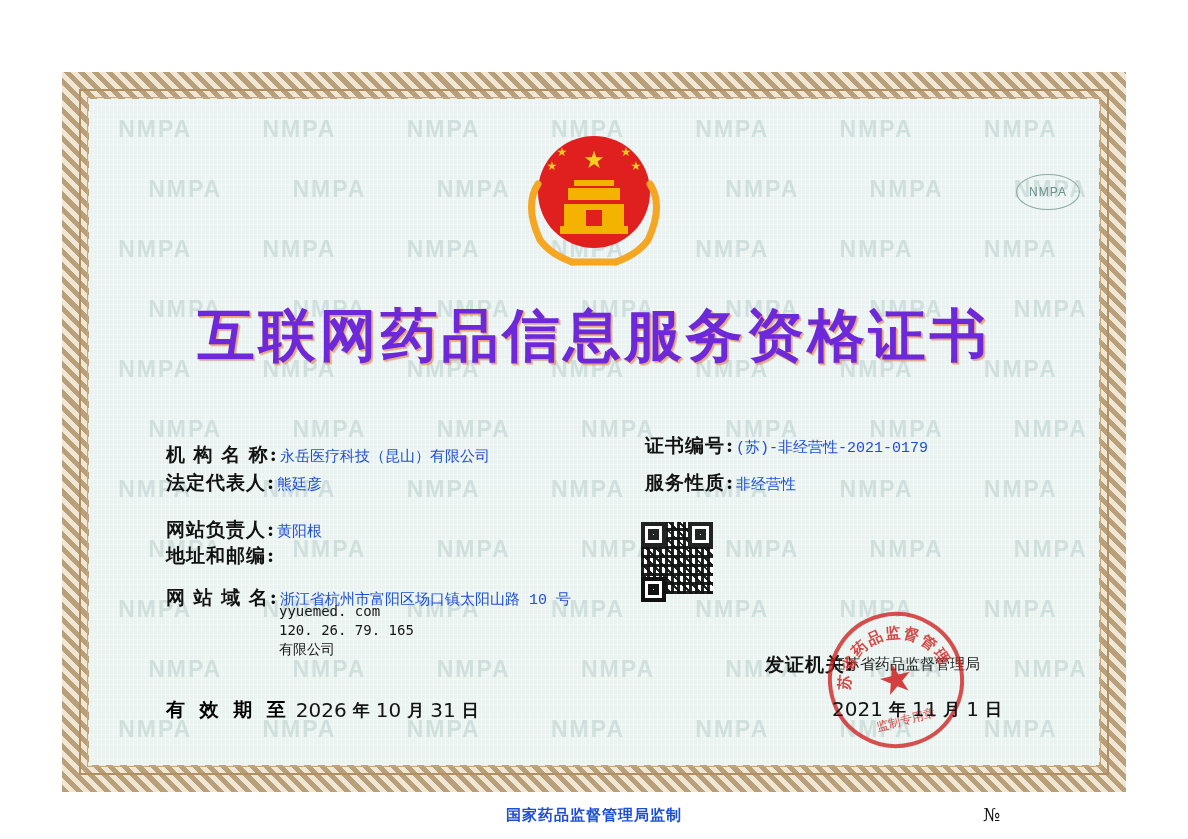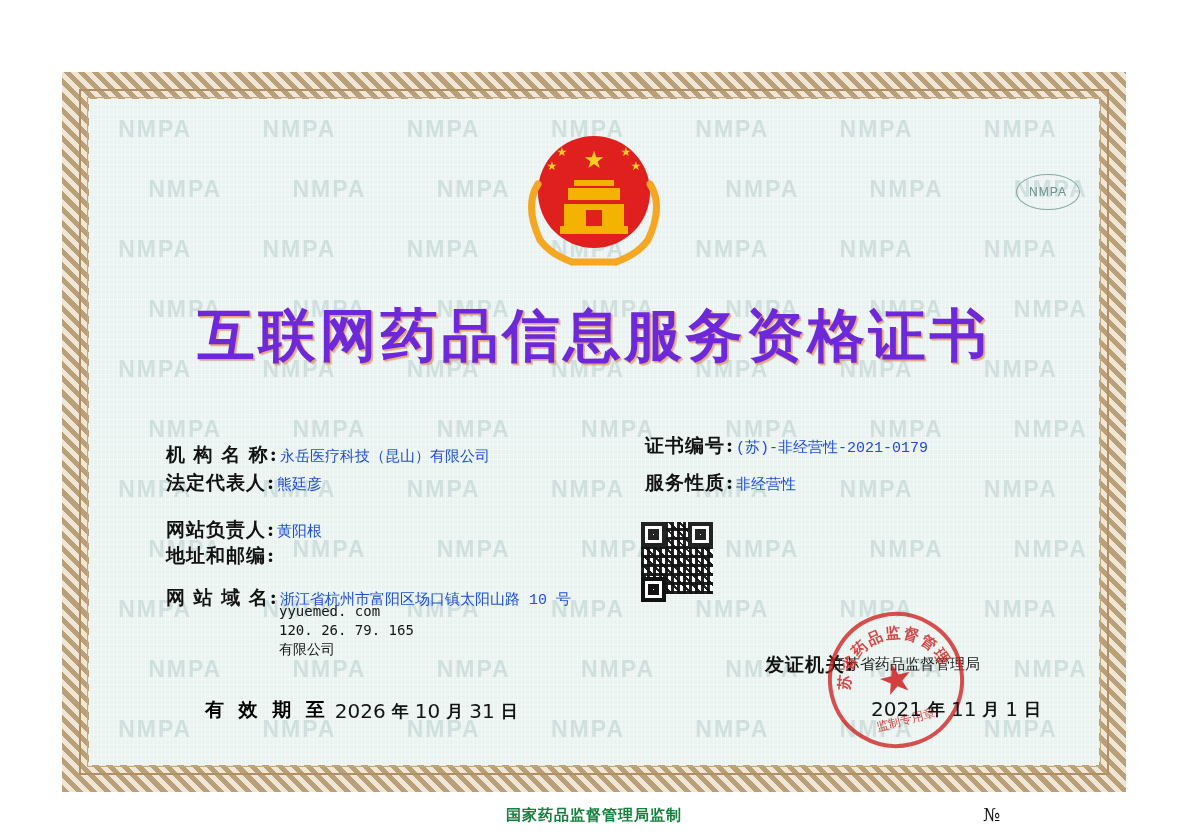--- a/index.html
+++ b/index.html
@@ -285,23 +285,22 @@
     text-align: center;
     font-family: "DejaVu Serif", serif;
     font-size: 12px;
     color: rgba(206,31,31,.8);
   }
 
   
   .date-row {
     position: absolute;
     display: flex;
-    align-items: flex-end;
+    align-items: center;
     white-space: nowrap;
-    margin-left: 39px;
   }
   #valid-until {
     left: 166px;
     top: 697px;
   }
   #valid-until .flabel { letter-spacing: 4px; }
   .dtok {
     font-family: "DejaVu Sans", sans-serif;
     font-size: 20px;
     color: #141414;
@@ -320,21 +319,21 @@
 
   
   .footer-text {
     position: absolute;
     left: 0; right: 0;
     top: 806px;
     text-align: center;
     font-family: "DejaVu Serif", serif;
     font-weight: 700;
     font-size: 15px;
-    color: #15803d;
+    color: #1d4ed8;
     letter-spacing: 1px;
   }
   .footer-no {
     position: absolute;
     right: 188px;
     top: 804px;
     font-family: "DejaVu Serif", serif;
     font-size: 18px;
     color: #111;
   }

